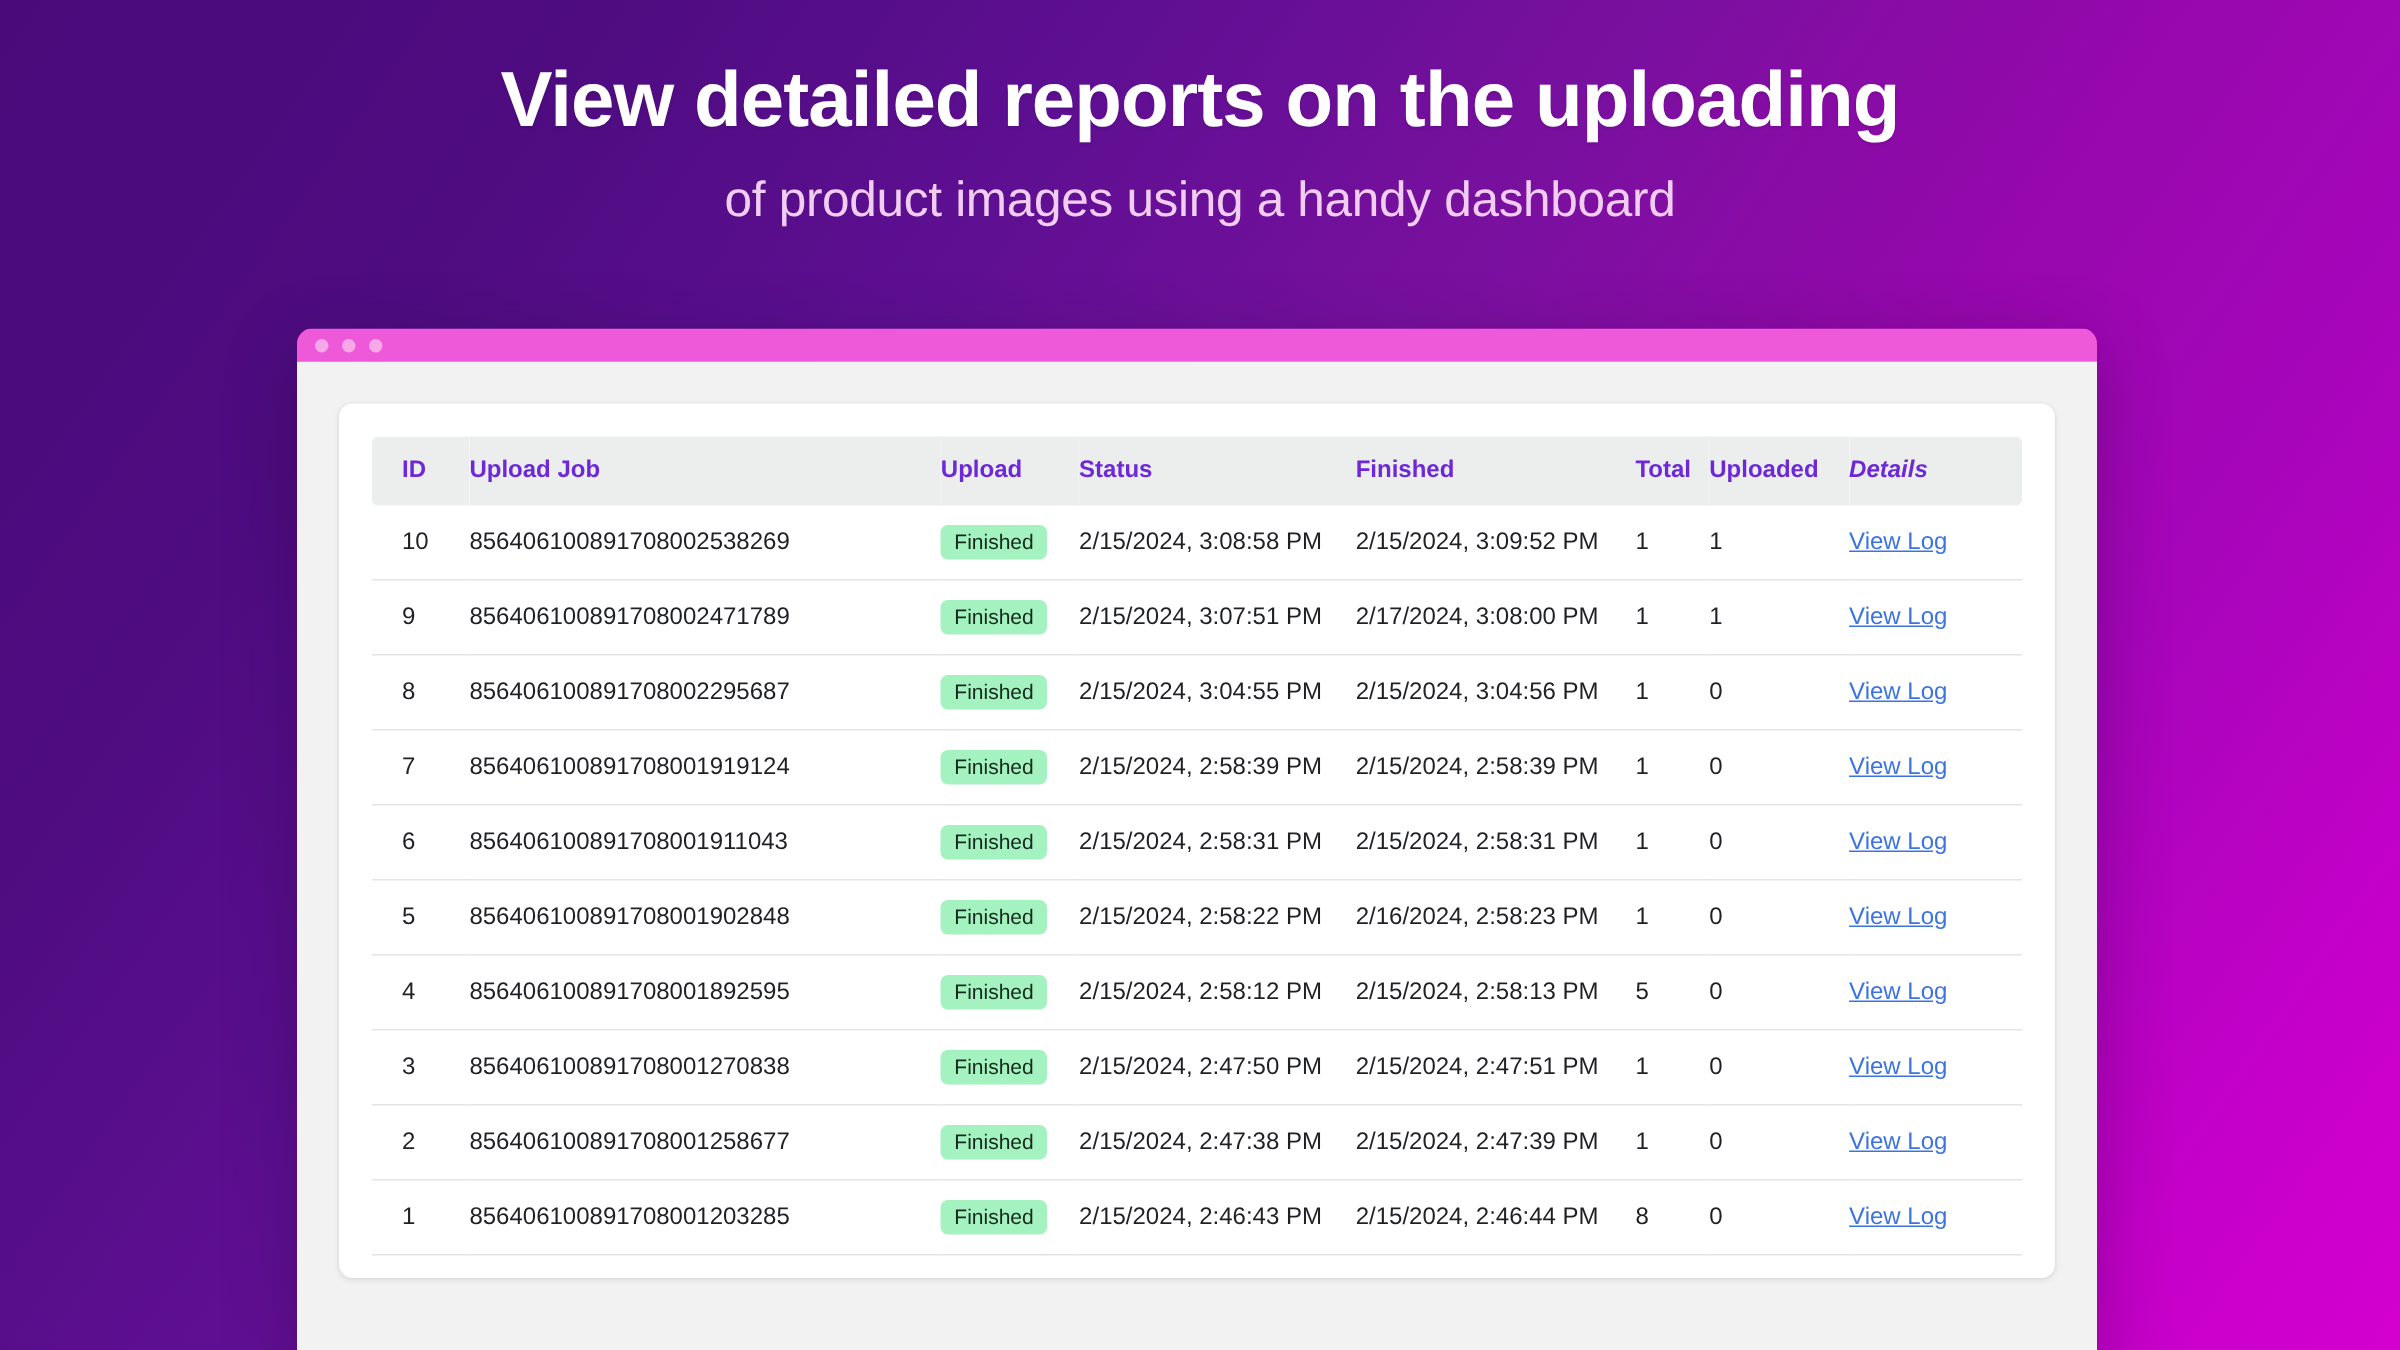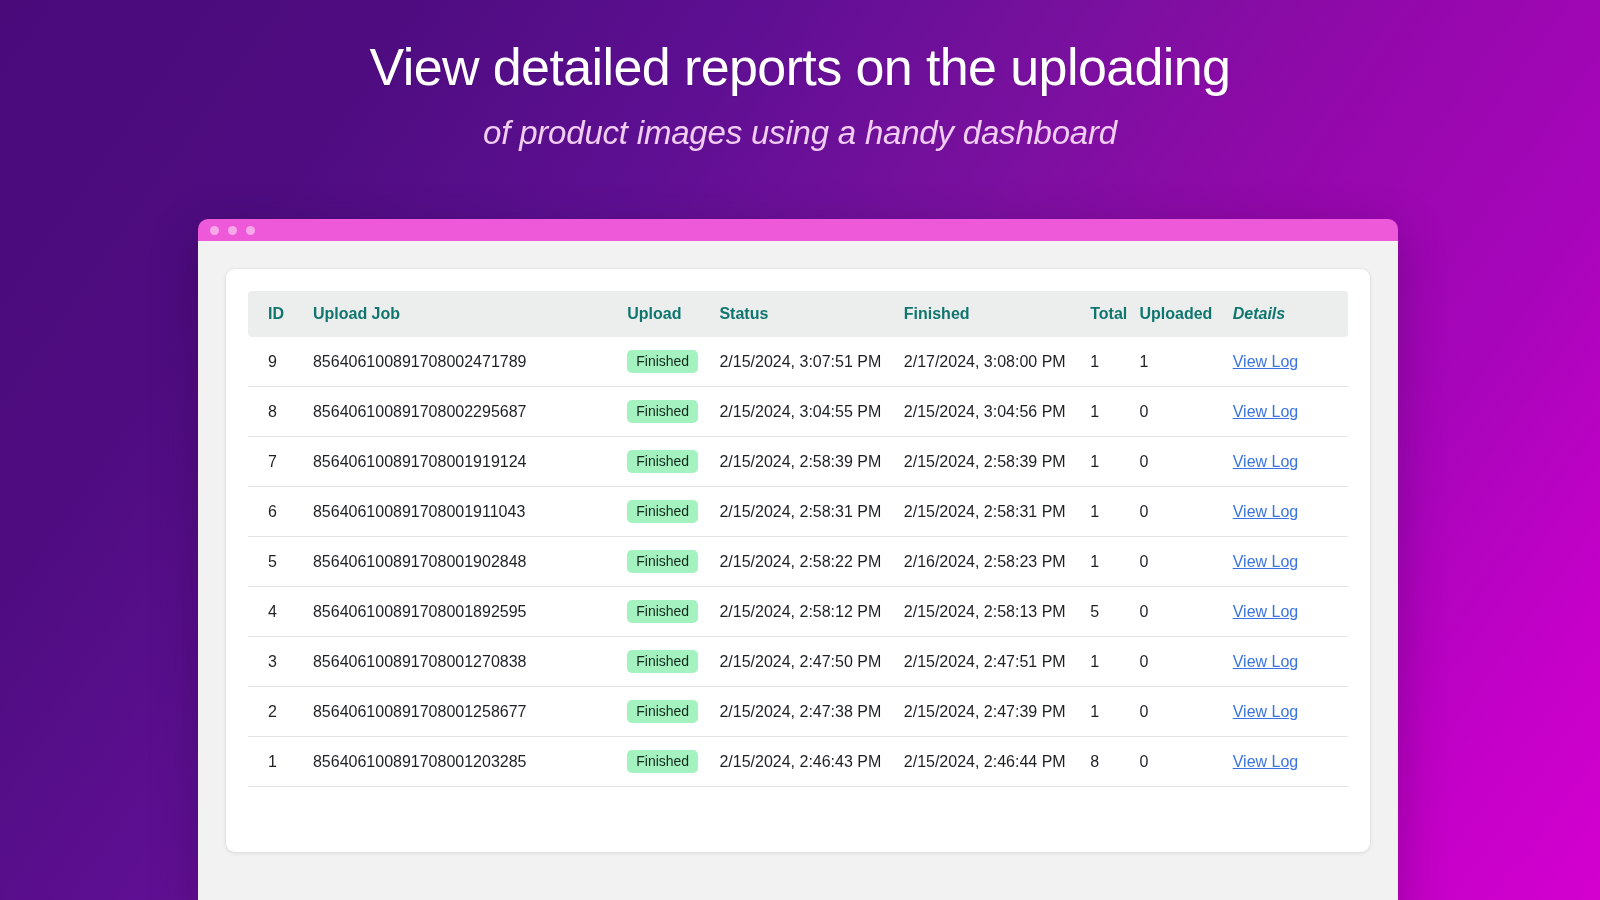--- a/index.html
+++ b/index.html
@@ -27,33 +27,32 @@
   
   .hero {
     position:absolute;
     top:0; left:0; right:0;
     text-align:center;
     padding-top:38px;
   }
   .hero-title {
     color:#ffffff;
     font-size:52px;
-    font-weight:normal;
+    font-weight:bold;
     letter-spacing:-0.6px;
     line-height:1.12;
     text-shadow:0 1px 2px rgba(0,0,0,0.10);
   }
   .hero-subtitle {
     color:#f2cdf2;
     font-size:33px;
     font-weight:500;
     margin-top:17px;
     letter-spacing:-0.2px;
     line-height:1.2;
-    font-style:italic;
   }
 
   
   .browser {
     position:absolute;
     left:198px;
     top:219px;
     width:1200px;
     height:700px;
     border-radius:10px 10px 0 0;
@@ -92,21 +91,21 @@
   table {
     width:100%;
     border-collapse:collapse;
     table-layout:fixed;
   }
   thead tr { background:#eceded; }
   thead th {
     text-align:left;
     font-size:16px;
     font-weight:bold;
-    color:#0f766e;
+    color:#6d28d9;
     padding:14px 0 14px 0;
     white-space:nowrap;
   }
   thead th:first-child { padding-left:20px; border-radius:4px 0 0 4px; }
   thead th:last-child  { padding-right:14px; border-radius:0 4px 4px 0;font-style:italic; }
 
   tbody td {
     font-size:16px;
     color:#1f2024;
     padding:13px 0 13px 0;
@@ -181,20 +180,30 @@
             <th>Upload</th>
             <th>Status</th>
             <th>Finished</th>
             <th>Total</th>
             <th>Uploaded</th>
             <th>Details</th>
           </tr>
         </thead>
         <tbody id="table-body">
             <tr>
+              <td>10</td>
+              <td>856406100891708002538269</td>
+              <td><span class="badge">Finished</span></td>
+              <td>2/15/2024, 3:08:58 PM</td>
+              <td>2/15/2024, 3:09:52 PM</td>
+              <td>1</td>
+              <td>1</td>
+              <td><span class="link">View Log</span></td>
+            </tr>
+            <tr>
               <td>9</td>
               <td>856406100891708002471789</td>
               <td><span class="badge">Finished</span></td>
               <td>2/15/2024, 3:07:51 PM</td>
               <td>2/17/2024, 3:08:00 PM</td>
               <td>1</td>
               <td>1</td>
               <td><span class="link">View Log</span></td>
             </tr>
             <tr>

